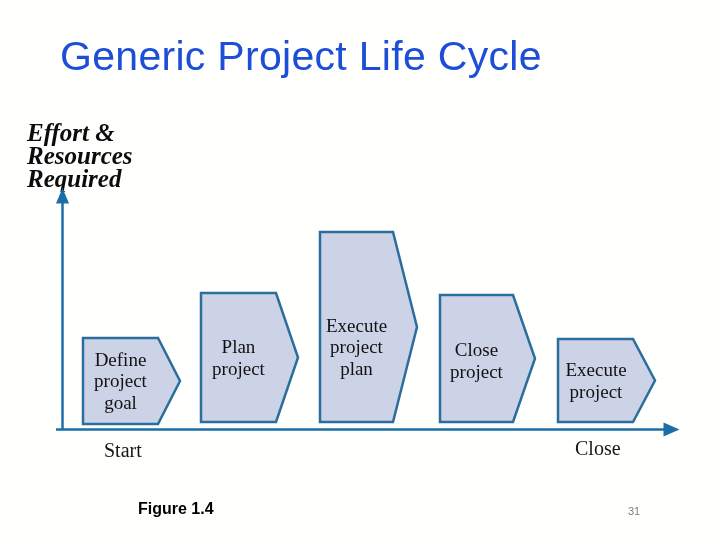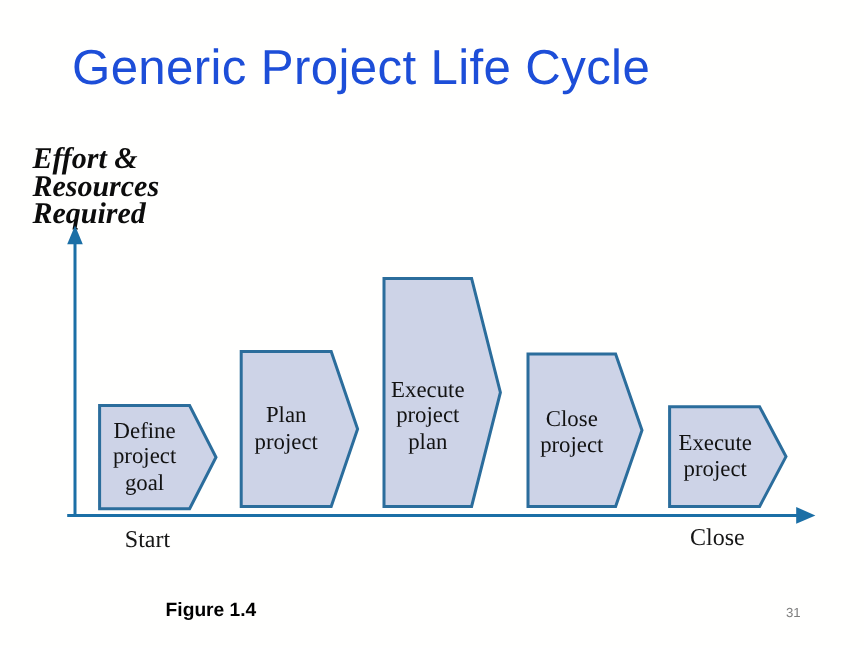--- a/index.html
+++ b/index.html
@@ -87,21 +87,21 @@
     position: absolute;
     left: 94px;
     top: 500px;
     font-weight: bold;
     font-size: 16px;
     color: #000000;
     margin-left: 44px;
   }
   .page-number {
     position: absolute;
-    left: 655px;
+    left: 628px;
     top: 505px;
     font-size: 11px;
     color: #7d7d7d;
   }
 </style>
 </head>
 <body>
 
 <div class="slide">
 

